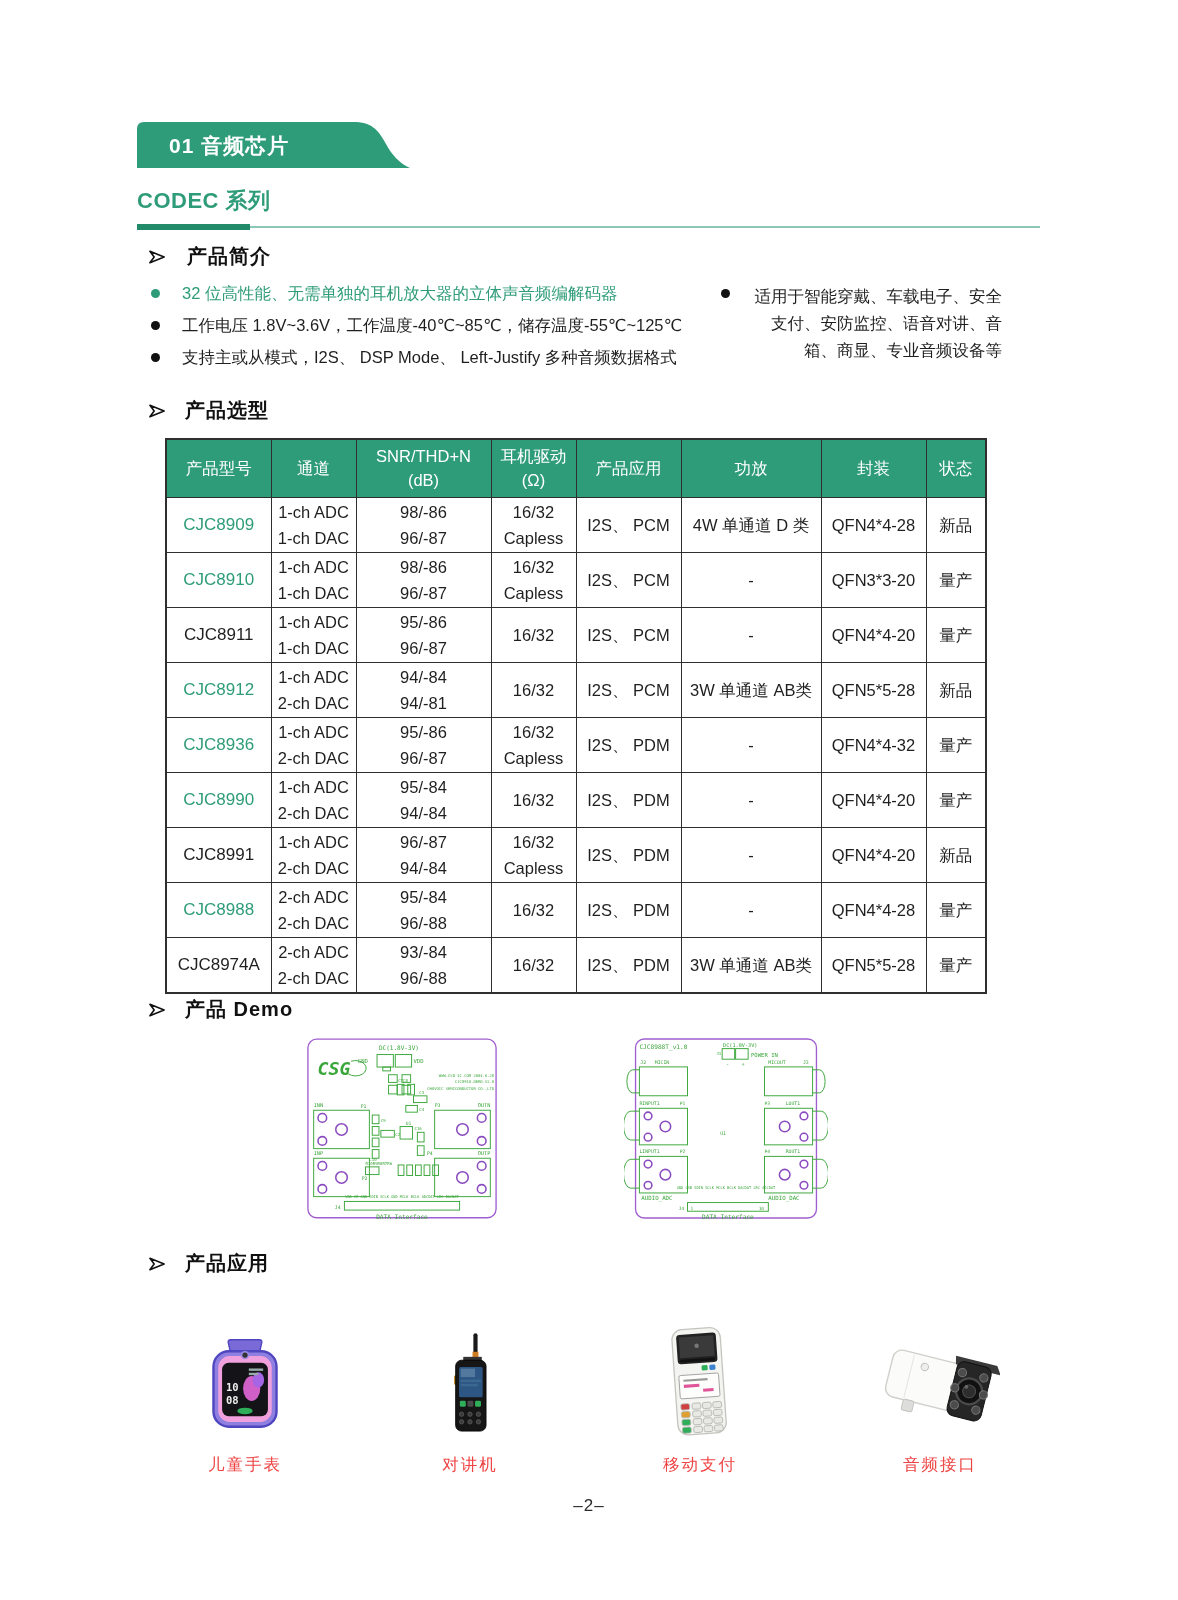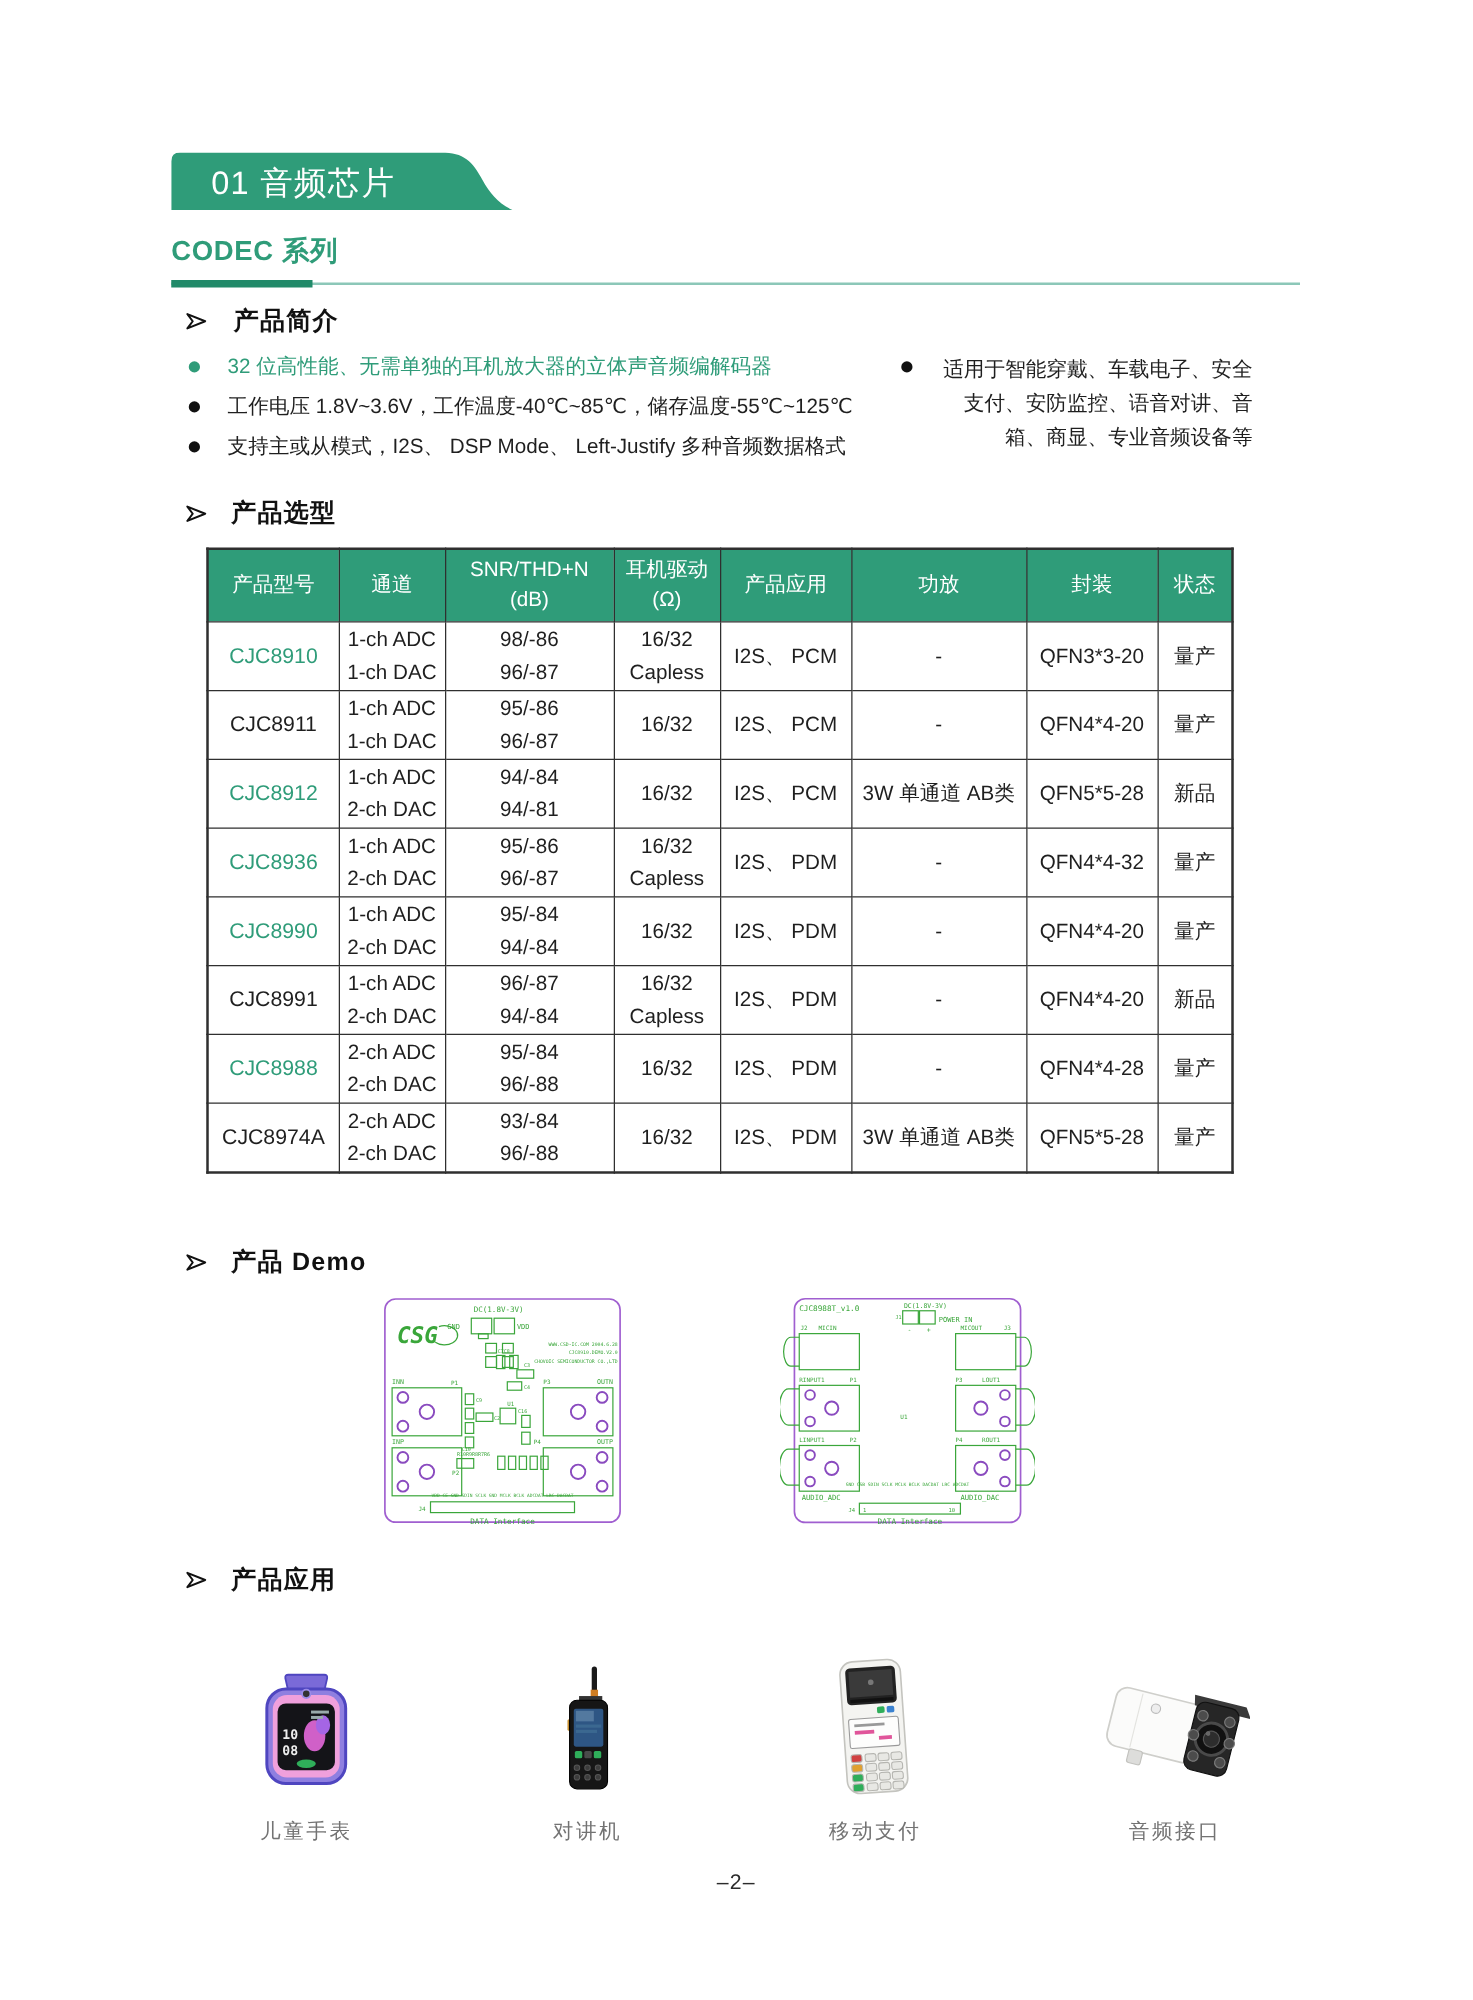--- a/index.html
+++ b/index.html
@@ -2,21 +2,21 @@
 <html><head>
 <meta charset="utf-8">
 <style>
   * { margin:0; padding:0; box-sizing:border-box; }
   body { background:#ffffff; font-family:"Liberation Sans","DejaVu Sans",sans-serif; color:#1f1f1f; }
   .page { position:relative; width:1178px; height:1600px; background:#fff; overflow:hidden; }
 
   
   .banner { position:absolute; left:137px; top:122px; width:273px; height:46px; }
   .banner svg { position:absolute; left:0; top:0; }
-  .banner-label { position:absolute; left:32px; top:0; height:46px; line-height:48px; color:#fff; font-size:26px; font-weight:normal; letter-spacing:1px; }
+  .banner-label { position:absolute; left:32px; top:0; height:46px; line-height:48px; color:#fff; font-size:21px; font-weight:bold; letter-spacing:1px; }
 
   .series-title { position:absolute; left:137px; top:186px; font-size:22px; font-weight:bold; color:#2F9C79; letter-spacing:0.5px; }
   .divider { position:absolute; left:137px; top:224px; width:903px; height:6px; }
   .divider .thin { position:absolute; left:0; top:2px; width:100%; height:2px; background:#8CC7B8; }
   .divider .thick { position:absolute; left:0; top:0; width:113px; height:6px; background:#218A69; }
 
   .section-head { position:absolute; left:148px; display:flex; align-items:center; gap:18px; }
   .section-head .arrow-svg { width:19px; height:18px; }
   .section-head .head-text { font-size:20px; font-weight:bold; color:#111; letter-spacing:1px; }
   #head-intro { top:243px;gap:20px; }
@@ -48,21 +48,21 @@
   
   .board { position:absolute; }
   #board-left  { left:306px; top:1034px; width:192px; height:188px; }
   #board-right { left:624px; top:1034px; width:204px; height:188px; }
   .board svg { width:100%; height:100%; }
 
   
   .app-slot { position:absolute; top:1322px; width:200px; text-align:center; }
   #app-0 { left:145px; } #app-1 { left:370px; } #app-2 { left:600px; } #app-3 { left:840px; }
   .app-img { height:120px; display:flex; align-items:flex-end; justify-content:center; }
-  .app-label { margin-top:12px; font-size:16.5px; color:#737373; letter-spacing:2px; }
+  .app-label { margin-top:12px; font-size:16.5px; color:#ef4444; letter-spacing:2px; }
 
   .page-number { position:absolute; left:0; top:1496px; width:1178px; text-align:center; font-size:17px; color:#2b2b2b; letter-spacing:1px; }
 
   text { font-family:"DejaVu Sans Mono","Liberation Mono",monospace; }
 </style>
 </head>
 <body>
 
 <div class="page">
 
@@ -131,20 +131,30 @@
           <th>通道</th>
           <th>SNR/THD+N<br>(dB)</th>
           <th>耳机驱动<br>(Ω)</th>
           <th>产品应用</th>
           <th>功放</th>
           <th>封装</th>
           <th>状态</th>
         </tr>
       </thead>
     <tbody id="sel-body">
+        <tr>
+          <td class="model green">CJC8909</td>
+          <td>1-ch ADC<br>1-ch DAC</td>
+          <td>98/-86<br>96/-87</td>
+          <td>16/32<br>Capless</td>
+          <td>I2S、 PCM</td>
+          <td>4W 单通道 D 类</td>
+          <td>QFN4*4-28</td>
+          <td>新品</td>
+        </tr>
         <tr>
           <td class="model green">CJC8910</td>
           <td>1-ch ADC<br>1-ch DAC</td>
           <td>98/-86<br>96/-87</td>
           <td>16/32<br>Capless</td>
           <td>I2S、 PCM</td>
           <td>-</td>
           <td>QFN3*3-20</td>
           <td>量产</td>
         </tr>

